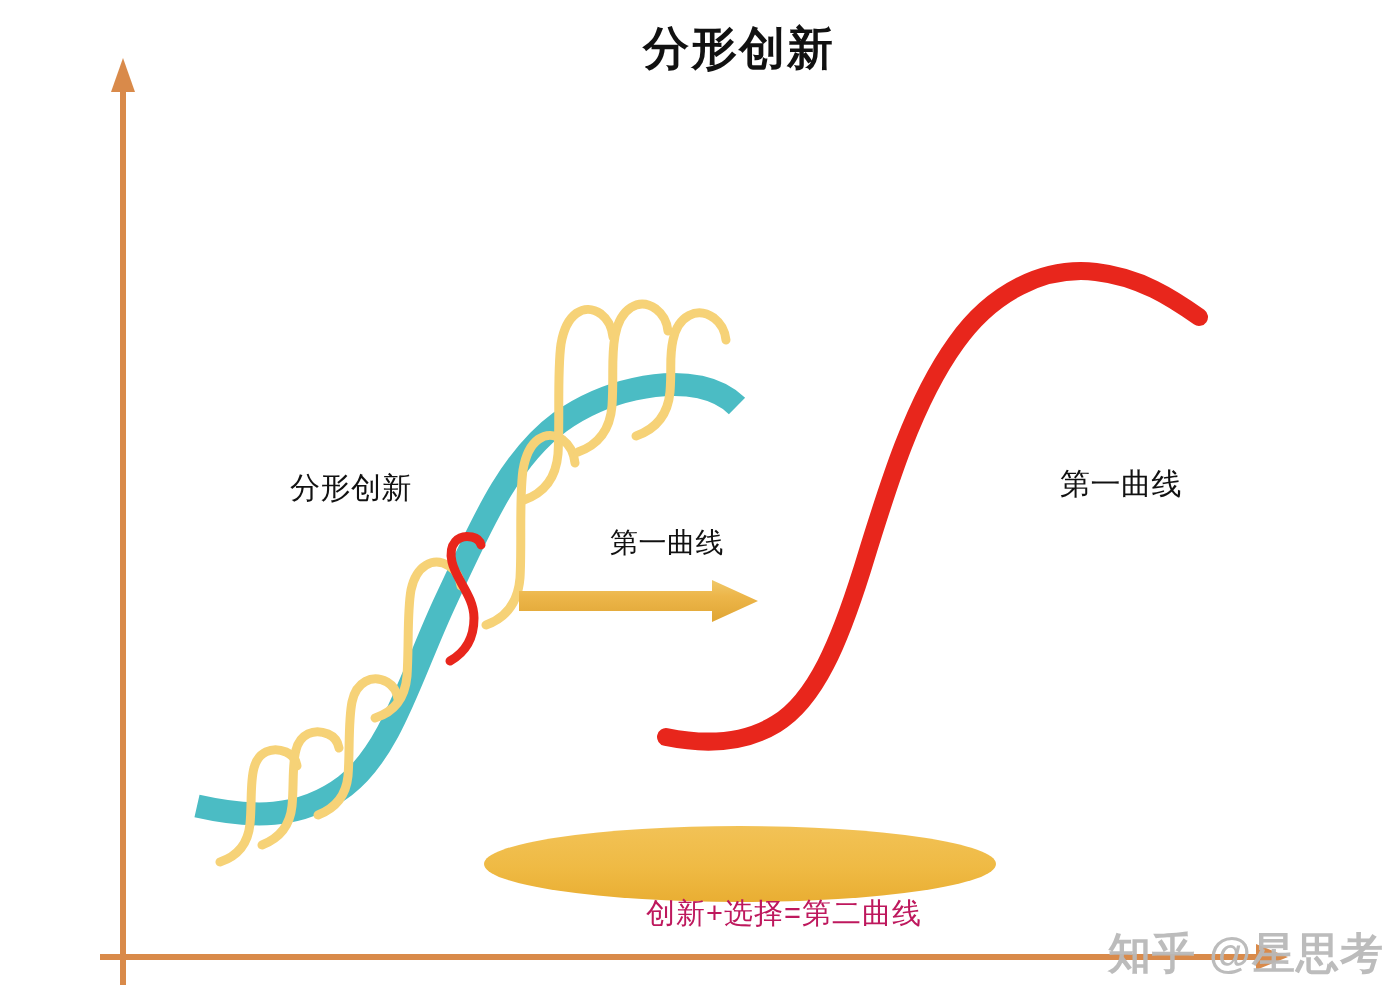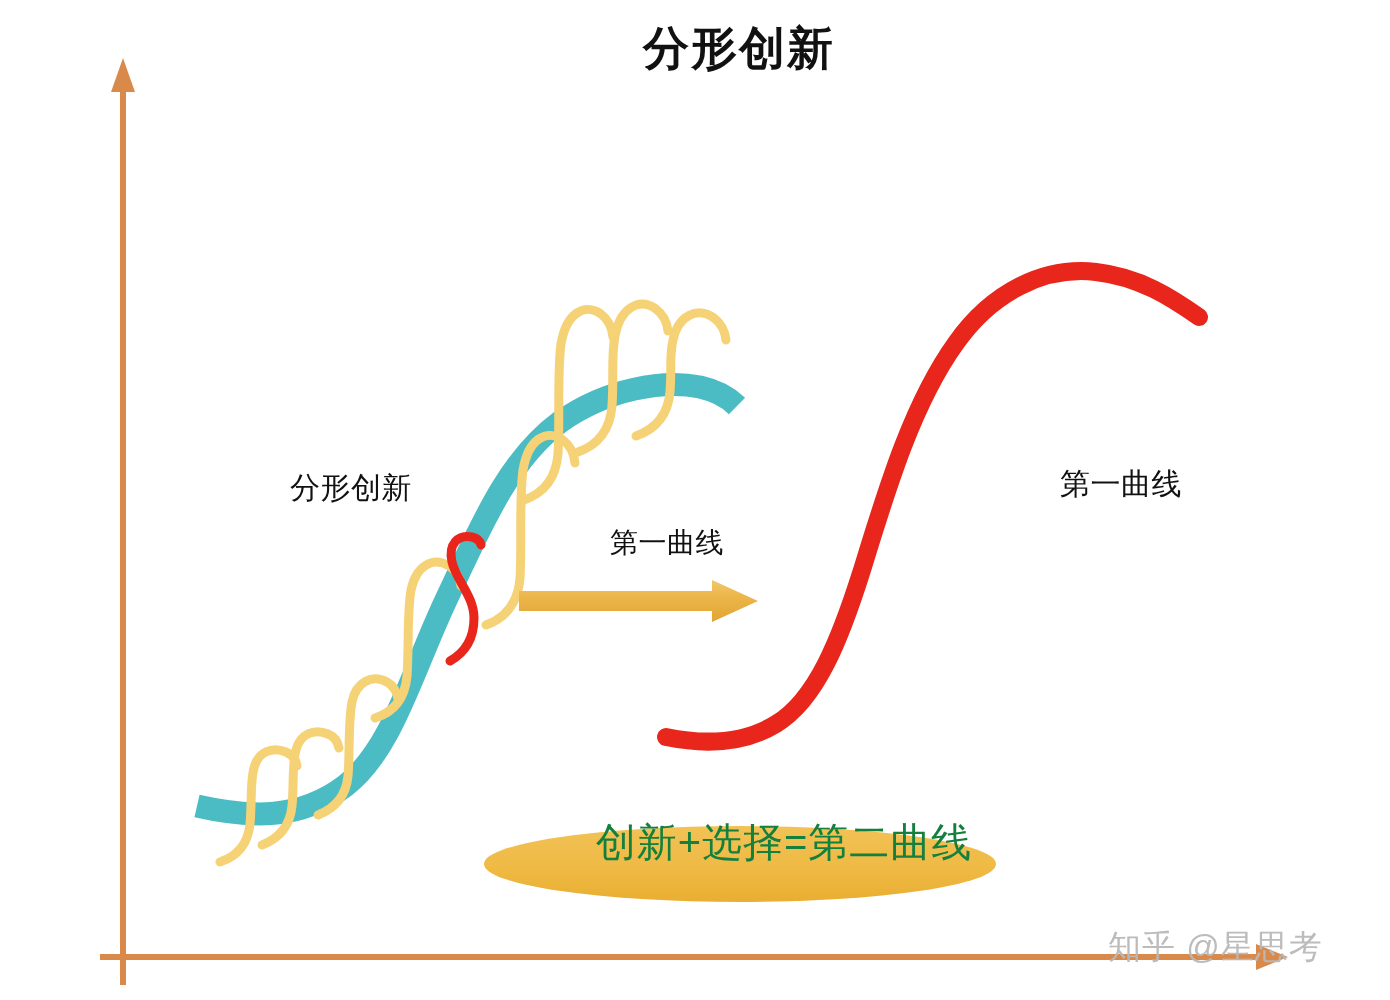--- a/index.html
+++ b/index.html
@@ -52,35 +52,35 @@
     top: 464px;
     font-size: 30px;
   }
   #label-market-select {
     left: 566px;
     top: 524px;
     font-size: 28px;
   }
   #formula-text {
     left: 480px;
-    top: 815px;
+    top: 894px;
     width: 520px;
     text-align: center;
-    font-size: 40px;
-    color: #15803d;
+    font-size: 29px;
+    color: #be185d;
     font-weight: 500;
     letter-spacing: 1px;
   }
   #watermark {
     left: 1064px;
     top: 925px;
-    font-size: 33px;
+    font-size: 43px;
     color: #b9b9b9;
     opacity: 0.95;
-    font-weight: 400;
+    font-weight: 700;
     letter-spacing: 1px;
   }
 </style>
 </head>
 <body>
 
 <div id="stage">
 
   <svg id="canvas" viewBox="0 0 1390 1000">
     <defs>

